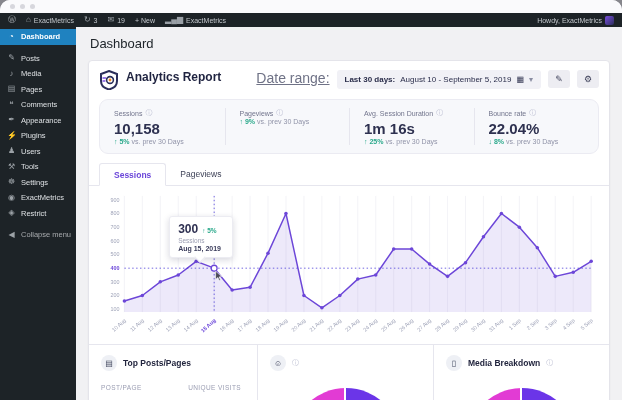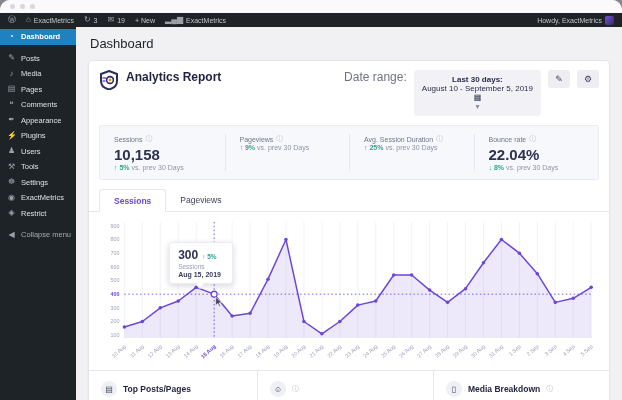--- a/index.html
+++ b/index.html
@@ -35,30 +35,30 @@
   
   .content { flex:1; padding:7px 12px 0; overflow:hidden; }
   .page-title { font-size:13px; color:#20262b; font-weight:400; margin:2px 0 9px 2px; }
 
   .card { background:#fff; border:1px solid #e4e4ea; border-radius:4px; box-shadow:0 1px 2px rgba(0,0,0,.05);
     padding:9px 10px 0; height:400px; }
 
   .card-header { display:flex; align-items:flex-start; gap:7px; margin-bottom:9px; }
   .report-title { font-size:12px; font-weight:bold; color:#1f2340; }
   .spacer { flex:1; }
-  .dr-label { font-size:12px; color:#6f7286; }
-  .date-btn { display:flex; align-items:center; background:#f1f1f6; border:none; border-radius:3px;
-    padding:5px 8px; font-size:8px; color:#2a2d4a; cursor:pointer; font-family:inherit;flex-direction:column; }
+  .dr-label { font-size:14px; color:#6f7286;text-decoration:underline; }
+  .date-btn { display:flex; align-items:center; gap:5px; background:#f1f1f6; border:none; border-radius:3px;
+    padding:5px 8px; font-size:8px; color:#2a2d4a; cursor:pointer; font-family:inherit; }
   .date-btn b { font-weight:bold; }
   .icon-btn { width:22px; height:18px; background:#ededf2; border:none; border-radius:3px; font-size:9px;
     color:#3c3f58; cursor:pointer; display:flex; align-items:center; justify-content:center; }
 
   
   .stats { display:grid; grid-template-columns:repeat(4,1fr); background:#f7f8fb; border:1px solid #ebebf2;
-    border-radius:2px; padding:8px 0; margin-bottom:9px; }
+    border-radius:9px; padding:8px 0; margin-bottom:9px; }
   .stat { padding:0 14px; }
   .stat + .stat { border-left:1px solid #e6e6ee; }
   .stat-label { font-size:7px; color:#71748c; display:flex; gap:3px; align-items:center; }
   .info { color:#b9bcd0; font-size:7px; }
   .stat-value { font-size:15px; font-weight:bold; color:#2e3150; margin:2px 0 1px; }
   .stat-delta { font-size:7px; color:#9093a8; }
   .stat-delta .pct { color:#2aa98b; font-weight:bold; }
 
   
   .tabs { display:flex; border-bottom:1px solid #e6e6ee; margin:0 -10px; padding:0 10px; }
@@ -232,20 +232,21 @@
                 <span>Pageviews</span>
                 <span class="info">ⓘ</span>
               </div>
             <div class="stat-delta"><span class="pct"><span>↑</span> <span>9%</span></span> <span>vs. prev 30 Days</span></div>
           </div>
           <div class="stat">
             <div class="stat-label">
                 <span>Avg. Session Duration</span>
                 <span class="info">ⓘ</span>
               </div>
+            <div class="stat-value">1m 16s</div>
             <div class="stat-delta"><span class="pct"><span>↑</span> <span>25%</span></span> <span>vs. prev 30 Days</span></div>
           </div>
           <div class="stat">
             <div class="stat-label">
                 <span>Bounce rate</span>
                 <span class="info">ⓘ</span>
               </div>
             <div class="stat-value">22.04%</div>
             <div class="stat-delta"><span class="pct"><span>↓</span> <span>8%</span></span> <span>vs. prev 30 Days</span></div>
           </div>

